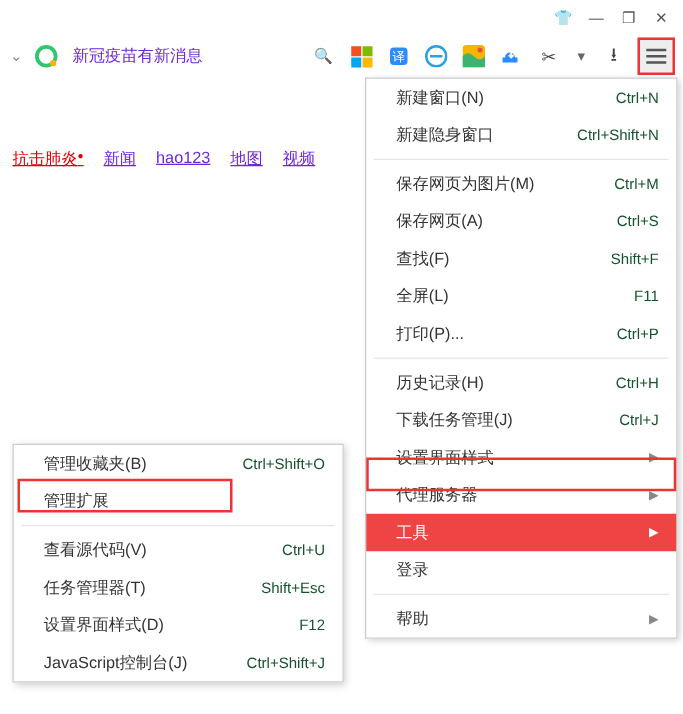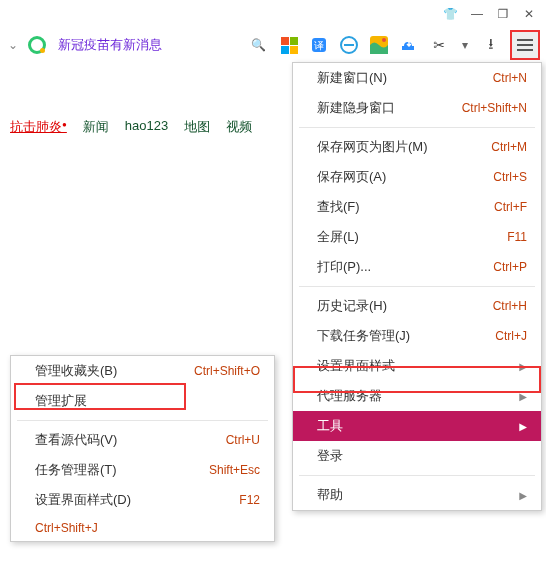--- a/index.html
+++ b/index.html
@@ -11,29 +11,29 @@
 .logo-o { width: 18px; height: 18px; border-radius: 50%; border: 3px solid #2ec770; position: relative; }
 .logo-o::after { content: ""; position: absolute; width: 5px; height: 5px; background: #f7b500; border-radius: 50%; right: -2px; bottom: -2px; }
 .title-text { font-size: 13px; color: #6d28d9; margin-left: 4px; flex: 0 0 auto; }
 .spacer { flex: 1; }
 .tool-icon { width: 22px; height: 22px; display: flex; align-items: center; justify-content: center; }
 .ms-grid { display: grid; grid-template-columns: 8px 8px; grid-template-rows: 8px 8px; gap: 1px; }
 .ms-grid span:nth-child(1){background:#f25022}.ms-grid span:nth-child(2){background:#7fba00}.ms-grid span:nth-child(3){background:#00a4ef}.ms-grid span:nth-child(4){background:#ffb900}
 .hamburger { width: 30px; height: 30px; display: flex; flex-direction: column; justify-content: center; align-items: center; gap: 3px; background: #eee; border: 2px solid #e33; }
 .hamburger span { width: 16px; height: 2px; background: #555; }
 .navlinks { position: absolute; top: 118px; left: 10px; font-size: 13px; display: flex; gap: 16px; justify-content: space-between; }
-.navlinks a { color: #14532d; }
+.navlinks a { text-decoration: underline; color: #6d28d9; }
 .navlinks a.red { color: #d00; text-decoration: underline; }
 .red-dot { color: #d00; position: relative; top: -4px; font-size: 8px; }
 .menu { position: absolute; background: #fff; border: 1px solid #ccc; box-shadow: 2px 2px 6px rgba(0,0,0,0.2); }
 .menu-main { left: 292px; top: 62px; width: 250px; }
 .menu-sub { left: 10px; top: 355px; width: 265px; }
 .menu-item { display: flex; justify-content: space-between; align-items: center; padding: 6px 14px 6px 24px; font-size: 13px; color: #333; gap: 32px; }
-.menu-item .sc { color: #c2410c; font-size: 12px; }
-.menu-item.sel { background: #be185d; color: #fff; }
+.menu-item .sc { color: #14532d; font-size: 12px; }
+.menu-item.sel { background: #ef4444; color: #fff; }
 .menu-sep { height: 1px; background: #e5e5e5; margin: 4px 6px; }
 .submenu-arrow { font-size: 10px; color: #888; }
 .menu-item.sel .submenu-arrow { color: #fff; }
 .tools-box { position: absolute; border: 2px solid #e33; pointer-events: none; }
 .box-tools { left: 293px; top: 366px; width: 248px; height: 27px; }
 .box-ext { left: 14px; top: 383px; width: 172px; height: 27px; }
 svg { display: block; }
 </style>
 </head>
 <body>
@@ -115,21 +115,21 @@
     <div class="menu-item">
       <span>保存网页为图片(M)</span>
       <span class="sc">Ctrl+M</span>
     </div>
     <div class="menu-item">
       <span>保存网页(A)</span>
       <span class="sc">Ctrl+S</span>
     </div>
     <div class="menu-item">
       <span>查找(F)</span>
-      <span class="sc">Ctrl+F</span>
+      <span class="sc">Shift+F</span>
     </div>
     <div class="menu-item">
       <span>全屏(L)</span>
       <span class="sc">F11</span>
     </div>
     <div class="menu-item">
       <span>打印(P)...</span>
       <span class="sc">Ctrl+P</span>
     </div>
     <div class="menu-sep"></div>
@@ -177,18 +177,19 @@
     </div>
     <div class="menu-item">
       <span>任务管理器(T)</span>
       <span class="sc">Shift+Esc</span>
     </div>
     <div class="menu-item">
       <span>设置界面样式(D)</span>
       <span class="sc">F12</span>
     </div>
     <div class="menu-item">
+      <span>JavaScript控制台(J)</span>
       <span class="sc">Ctrl+Shift+J</span>
     </div>
   </div>
 
 <div class="tools-box box-tools"></div>
 <div class="tools-box box-ext"></div>
 
 </body></html>

